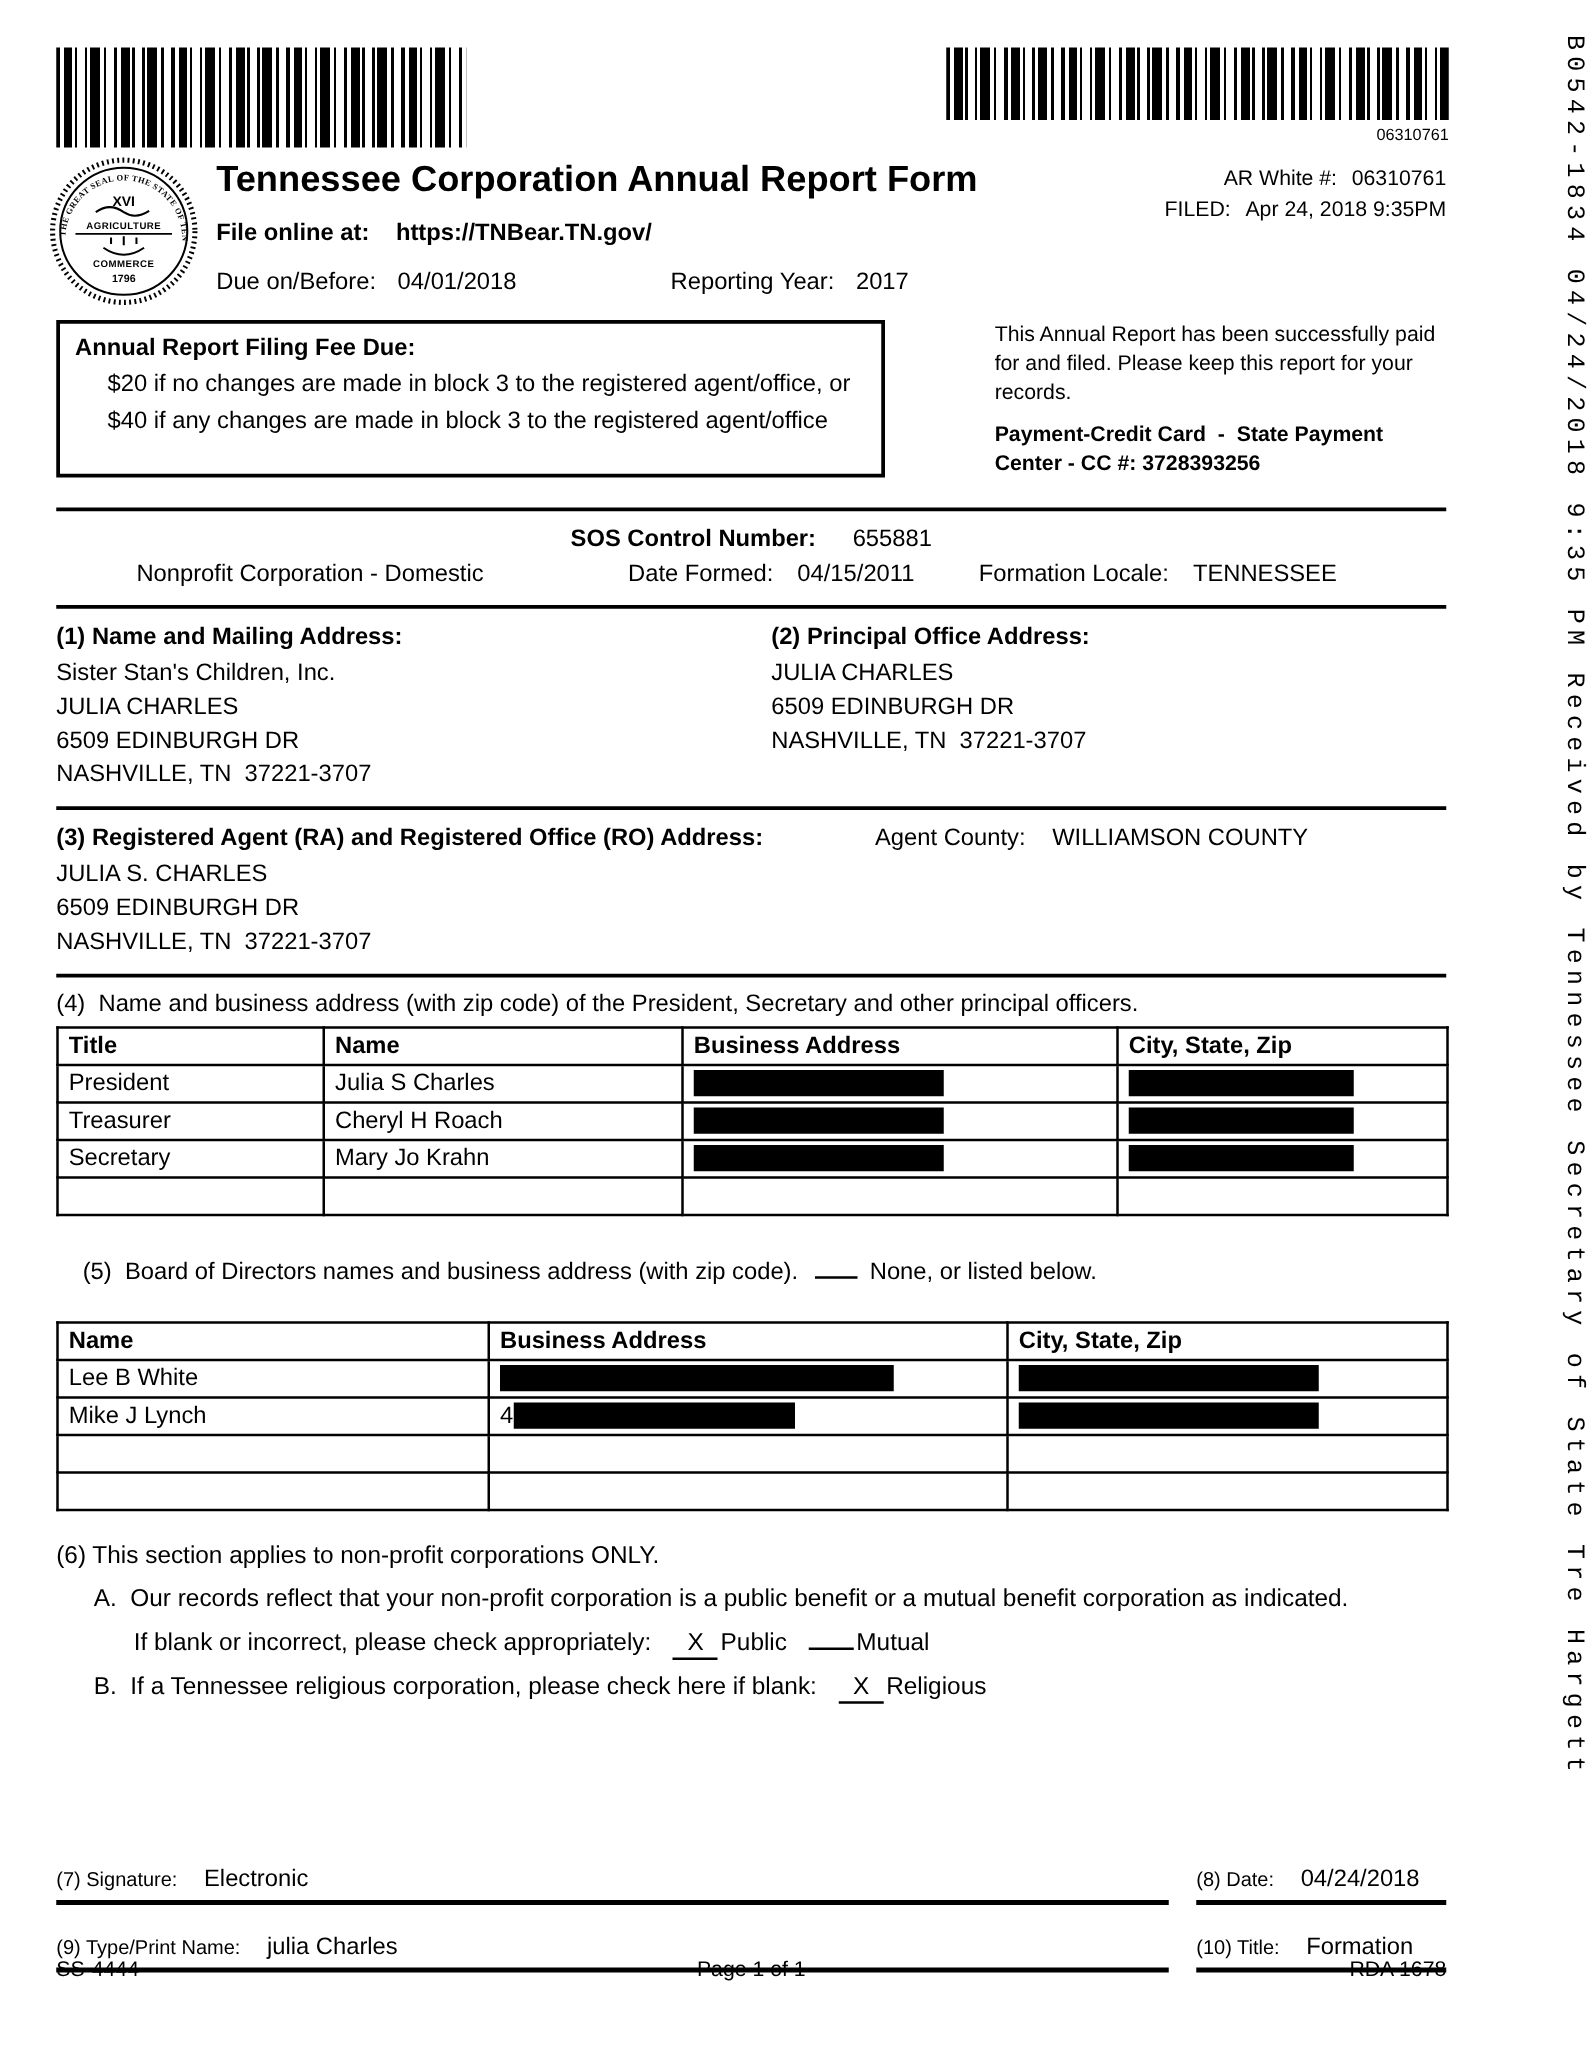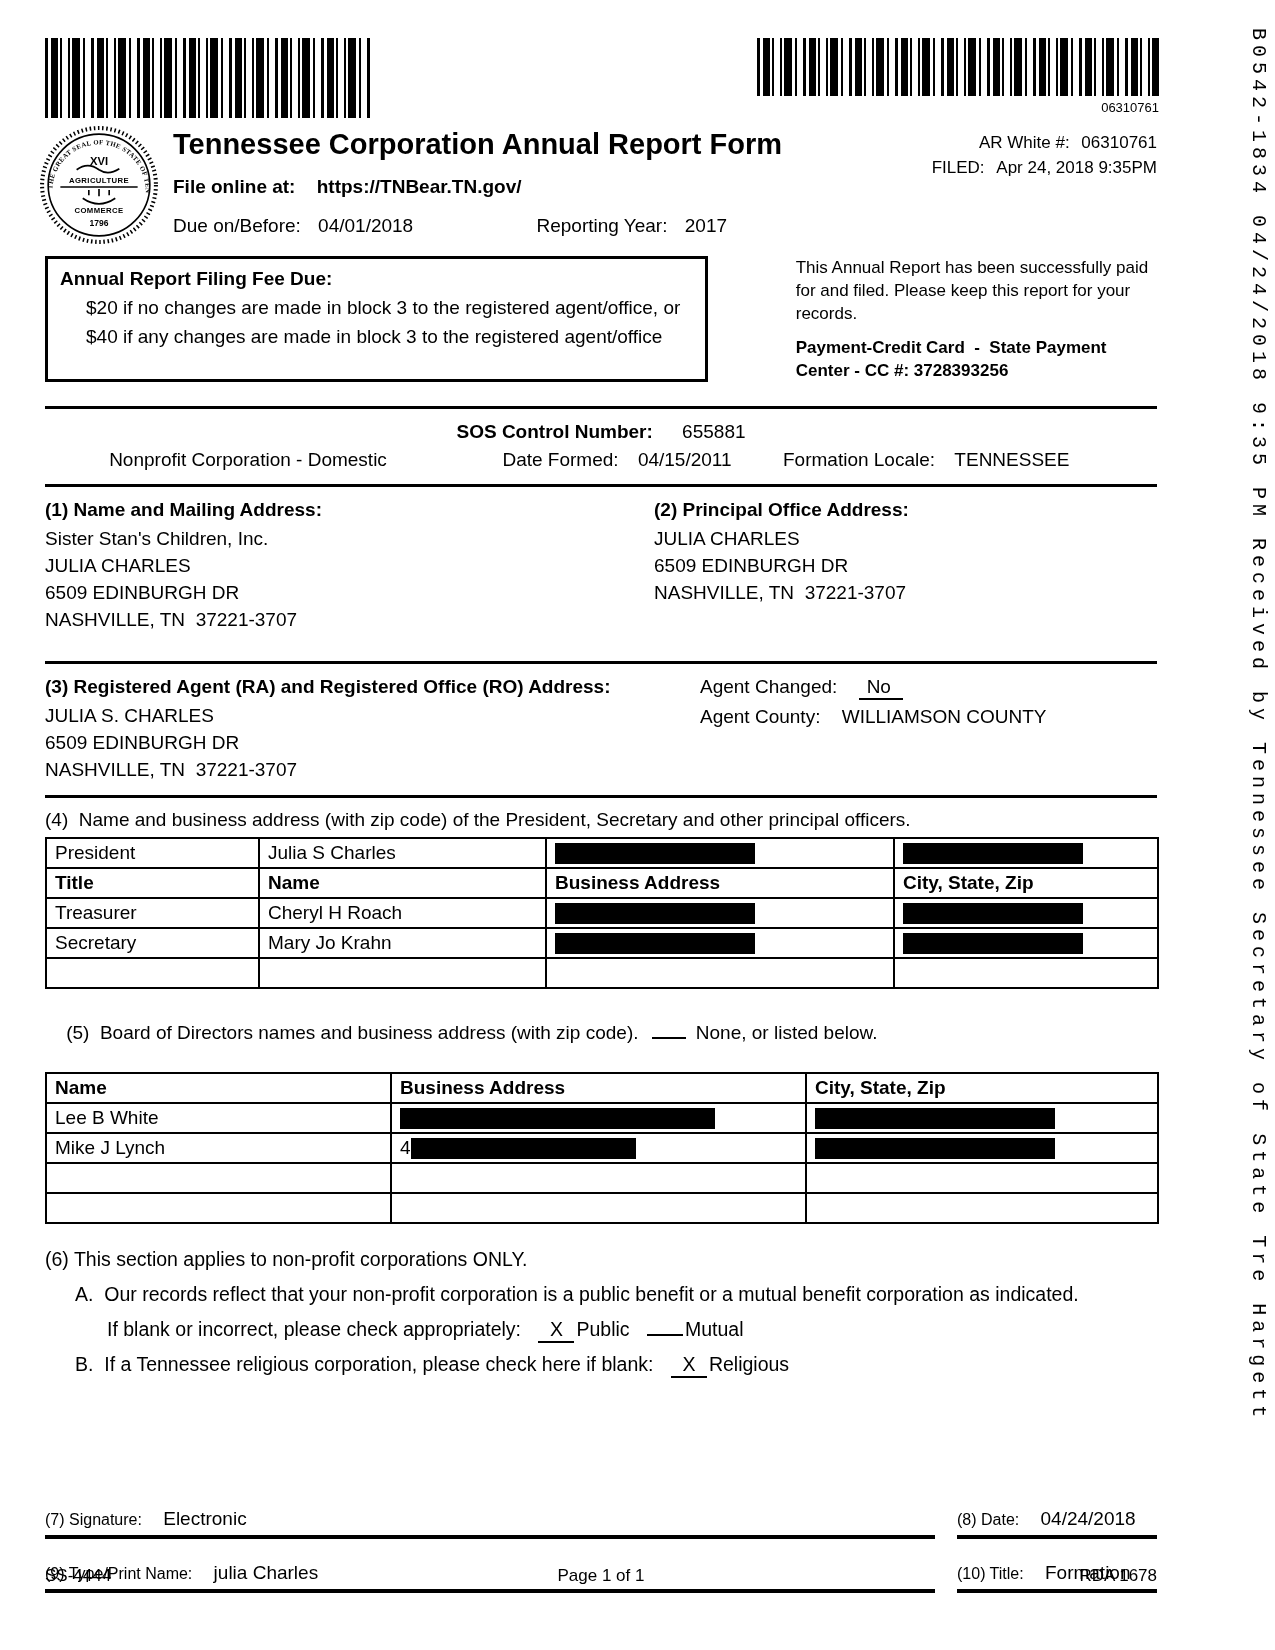--- a/index.html
+++ b/index.html
@@ -52,21 +52,21 @@
   .sos { padding: 9px 0 10px; font-size: 19px; text-align: center; }
   .sos-line1 { line-height: 28px; }
   .sos-line1 .lbl { font-weight: bold; }
   .sos-line1 .val { margin-left: 24px; }
   .sos-line2 { line-height: 28px; display: flex; }
   .sos-line2 .entity { width: 406px; }
   .sos-line2 .df { width: 332px; }
   .sos-line2 .val { margin-left: 14px; }
 
   
-  .addr-cols { display: flex; padding: 8px 0 28px; gap: 37px; }
+  .addr-cols { display: flex; padding: 8px 0 12px; }
   .addr-cols .col1 { width: 572px; }
   .addr-cols .col2 { flex: 1; }
   .blk-heading { font-size: 19px; font-weight: bold; line-height: 30px; }
   .addr-line { font-size: 19px; line-height: 27px; white-space: pre-wrap; }
   .block3 { padding: 8px 0 12px; position: relative; }
   .agent-info { position: absolute; left: 655px; top: 8px; font-size: 19px; line-height: 30px; }
   .agent-info .val { margin-left: 16px; }
   .u-no { border-bottom: 2px solid #000; padding: 0 12px 1px 8px; }
 
   
@@ -217,52 +217,48 @@
 
   <hr class="sep">
 
   <div class="block3">
     <div class="blk-heading">(3) Registered Agent (RA) and Registered Office (RO) Address:</div>
     <div class="addr-line">JULIA S. CHARLES</div>
     <div class="addr-line">6509 EDINBURGH DR</div>
     <div class="addr-line">NASHVILLE, TN  37221-3707</div>
     <div class="agent-info">
       <div>
-        <span>Agent Changed:</span>
-        <span class="val u-no">No</span>
-      </div>
-      <div>
         <span>Agent County:</span>
         <span class="val">WILLIAMSON COUNTY</span>
       </div>
     </div>
   </div>
 
   <hr class="sep">
 
   <div class="sec-heading">(4)  Name and business address (with zip code) of the President, Secretary and other principal officers.</div>
   <table>
     <colgroup>
         <col style="width:213px">
         <col style="width:287px">
         <col style="width:348px">
         <col style="width:264px">
       </colgroup>
     <tbody>
         <tr>
+      <th>Title</th>
+      <th>Name</th>
+      <th>Business Address</th>
+      <th>City, State, Zip</th>
+    </tr>
+    <tr>
       <td>President</td>
       <td>Julia S Charles</td>
       <td><span class="redaction-bar rb200"></span></td>
       <td><span class="redaction-bar rb180"></span></td>
-    </tr>
-    <tr>
-      <th>Title</th>
-      <th>Name</th>
-      <th>Business Address</th>
-      <th>City, State, Zip</th>
     </tr>
     <tr>
       <td>Treasurer</td>
       <td>Cheryl H Roach</td>
       <td><span class="redaction-bar rb200"></span></td>
       <td><span class="redaction-bar rb180"></span></td>
     </tr>
     <tr>
       <td>Secretary</td>
       <td>Mary Jo Krahn</td>

